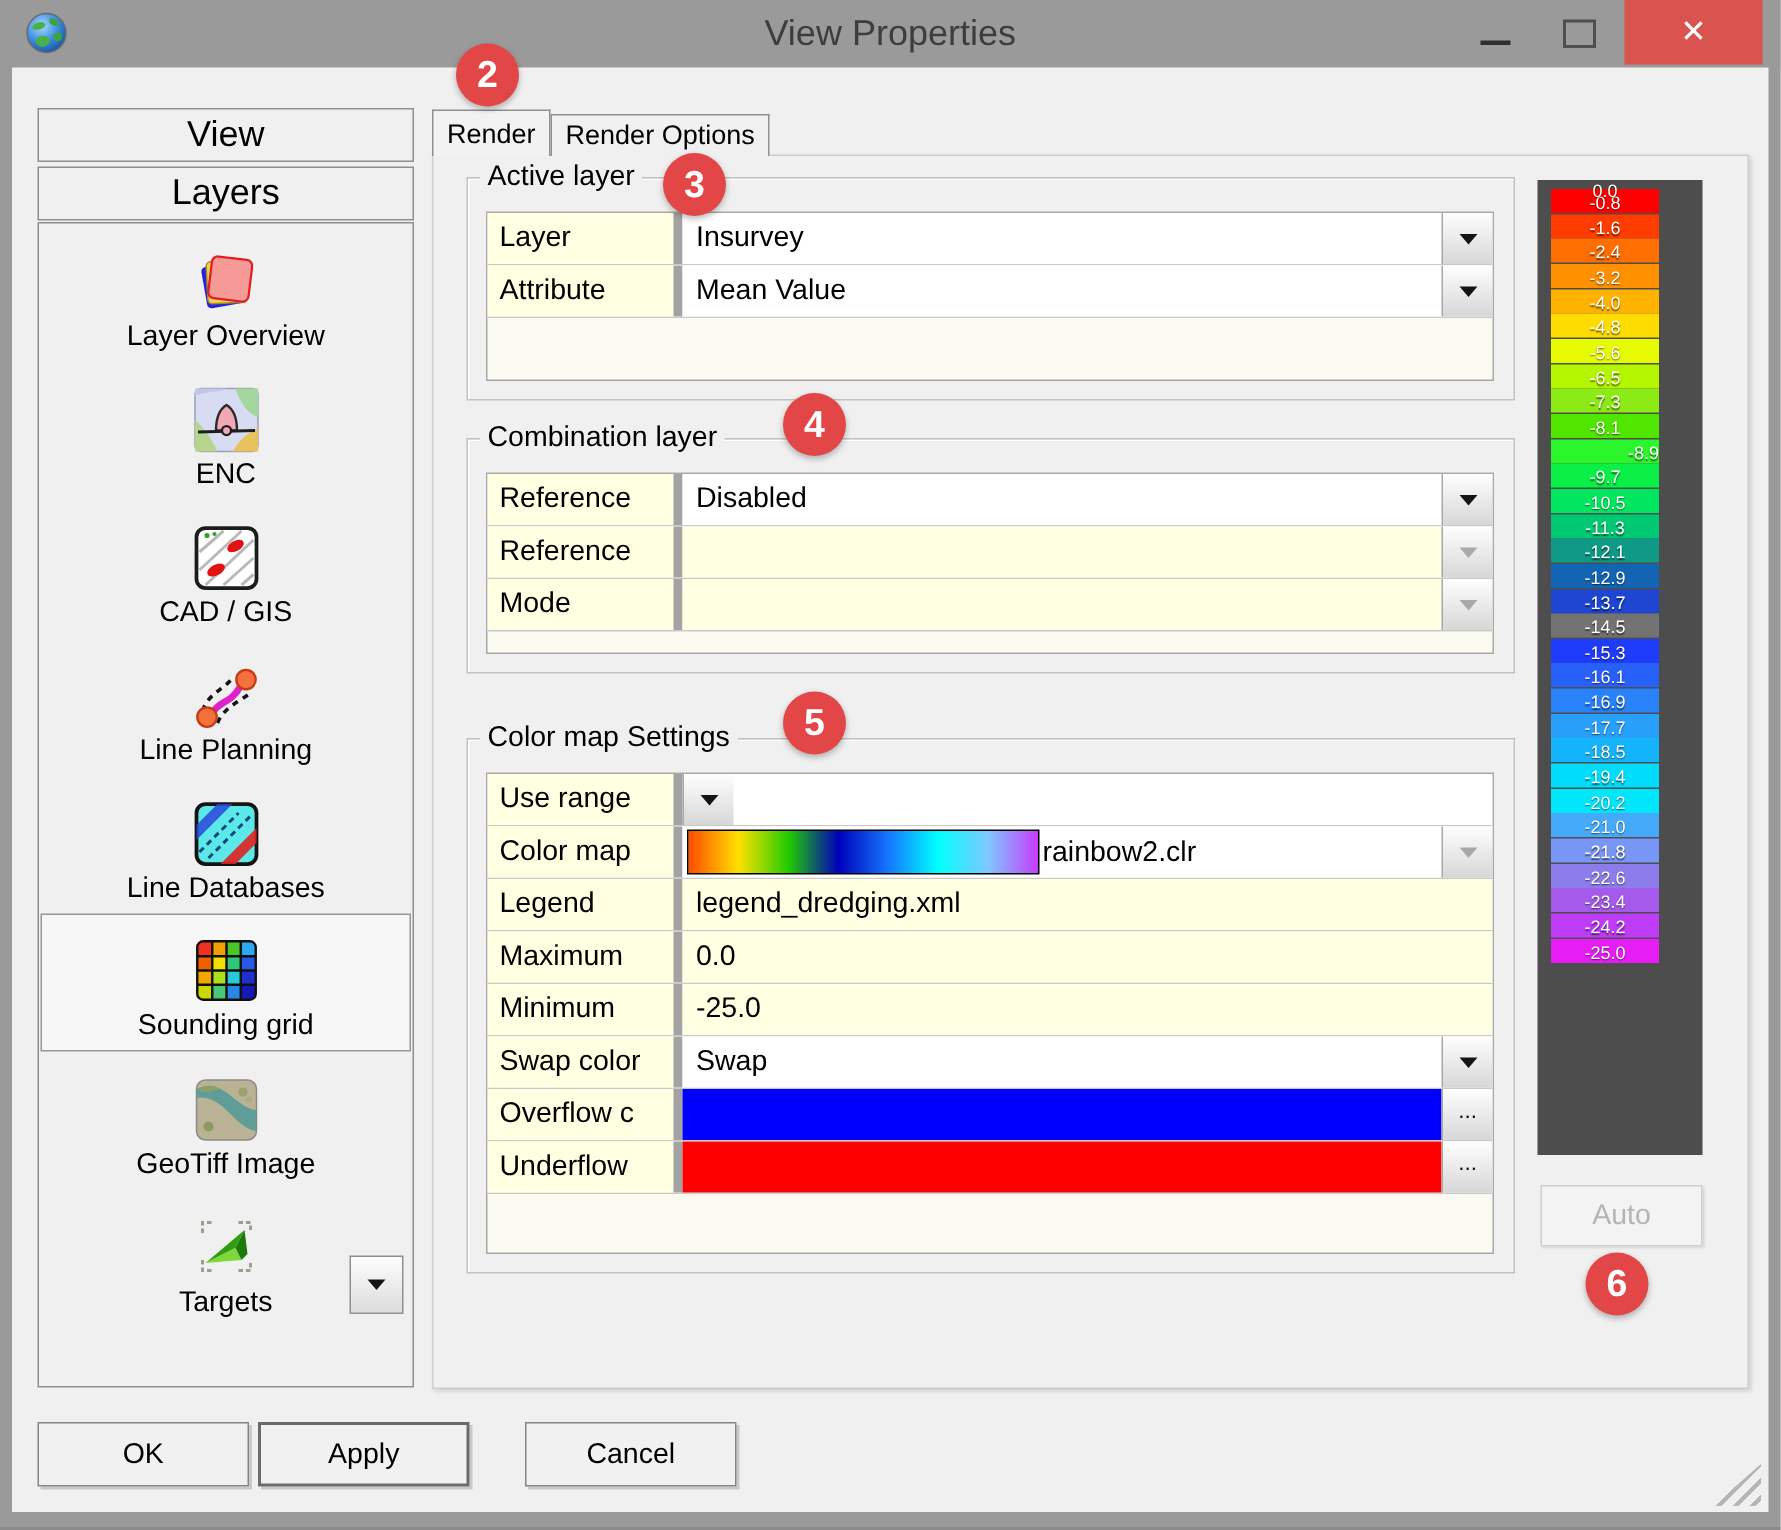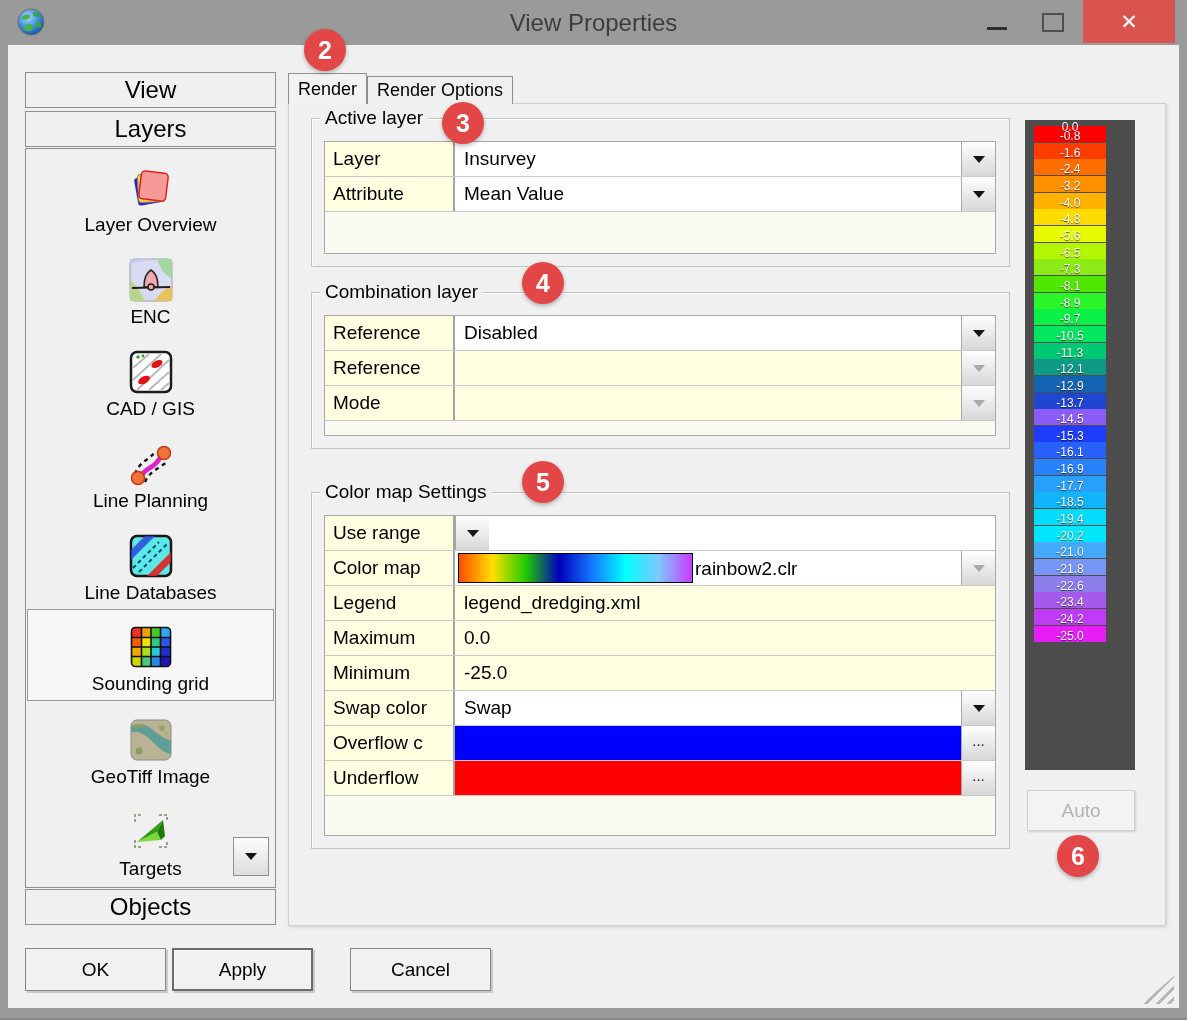--- a/index.html
+++ b/index.html
@@ -47,21 +47,21 @@
   
   .main{position:absolute;left:280px;top:58px;width:878px;height:823px;background:#f0f0f0;
     border:1px solid #cfcfcf;box-shadow:1px 1px 3px rgba(0,0,0,.14);box-sizing:border-box;}
   .group{position:absolute;border:1px solid #c2c2c2;box-shadow:inset 1px 1px 0 #ffffff;background:#f0f0f0;}
   .group-title{position:absolute;top:-12px;left:8px;background:#f0f0f0;padding:0 5px;font-size:19px;white-space:nowrap;}
   .g-active{left:22px;top:14px;width:697px;height:147px;}
   .g-comb  {left:22px;top:188px;width:697px;height:155px;}
   .g-cmap  {left:22px;top:388px;width:697px;height:355px;}
   .ptable{position:absolute;left:12px;top:22px;right:13px;bottom:12px;border:1px solid #a8a8a8;background:#fbfaf1;overflow:hidden;}
   .prow{display:flex;height:35px;border-bottom:1px solid #c9c9c9;background:#fff;box-sizing:border-box;}
-  .plabel{width:130px;flex:none;background:#ffffe1;border-right:2px solid #a3a3a3;font-size:19px;
+  .plabel{width:130px;flex:none;background:#ffffe1;border-right:6px solid #a3a3a3;font-size:19px;
     line-height:34px;padding-left:8px;overflow:hidden;white-space:nowrap;box-sizing:border-box;}
   .pvalue{flex:1;font-size:19px;line-height:33px;padding-left:9px;overflow:hidden;white-space:nowrap;min-width:0;}
   .pvalue.yellow{background:#ffffe1;}
   .pvalue.white{background:#fff;}
   .pvalue.focused{box-shadow:inset 0 0 0 2px #000;}
   .pvalue.fill{padding:0;}
   .pvalue.cmap{padding-left:3px;display:flex;align-items:center;}
   .cmap-swatch{display:inline-block;width:233px;height:28px;border:1px solid #000;flex:none;margin-right:2px;}
   .ddbtn{width:33px;flex:none;border-left:1px solid #a8a8a8;background:linear-gradient(#fefefe,#d7d7d7);
     display:flex;align-items:center;justify-content:center;}
@@ -263,23 +263,20 @@
             <polygon points="30,22 36,10 38,26 34,30" fill="#1c7a0a"></polygon>
           </svg>
           <span class="pal-label">Targets</span>
           <div class="pal-dd">
             <span class="tri"></span>
           </div>
         </div>
 
       </div>
 
-      <div class="side-btn objects">
-        <span>Objects</span>
-      </div>
     </div>
 
     <div class="tabs">
       <div class="tab active">
         <span>Render</span>
       </div>
       <div class="tab">
         <span>Render Options</span>
       </div>
     </div>
@@ -422,21 +419,21 @@
           </div>
 
           <div class="lbar" style="background: rgb(140, 235, 20);">
             <span class="lbar-label">-7.3</span>
           </div>
 
           <div class="lbar" style="background: rgb(80, 230, 0);">
             <span class="lbar-label">-8.1</span>
           </div>
 
-          <div class="lbar" style="background: rgb(43, 245, 43);">
+          <div class="lbar" style="background: rgb(43, 245, 43); text-align: right;">
             <span class="lbar-label">-8.9</span>
           </div>
 
           <div class="lbar" style="background: rgb(10, 240, 70);">
             <span class="lbar-label">-9.7</span>
           </div>
 
           <div class="lbar" style="background: rgb(0, 230, 95);">
             <span class="lbar-label">-10.5</span>
           </div>
@@ -450,21 +447,21 @@
           </div>
 
           <div class="lbar" style="background: rgb(20, 100, 180);">
             <span class="lbar-label">-12.9</span>
           </div>
 
           <div class="lbar" style="background: rgb(30, 70, 210);">
             <span class="lbar-label">-13.7</span>
           </div>
 
-          <div class="lbar" style="background: #8b5cf6;">
+          <div class="lbar" style="background: #737373;">
             <span class="lbar-label">-14.5</span>
           </div>
 
           <div class="lbar" style="background: rgb(30, 60, 250);">
             <span class="lbar-label">-15.3</span>
           </div>
 
           <div class="lbar" style="background: rgb(40, 96, 250);">
             <span class="lbar-label">-16.1</span>
           </div>

